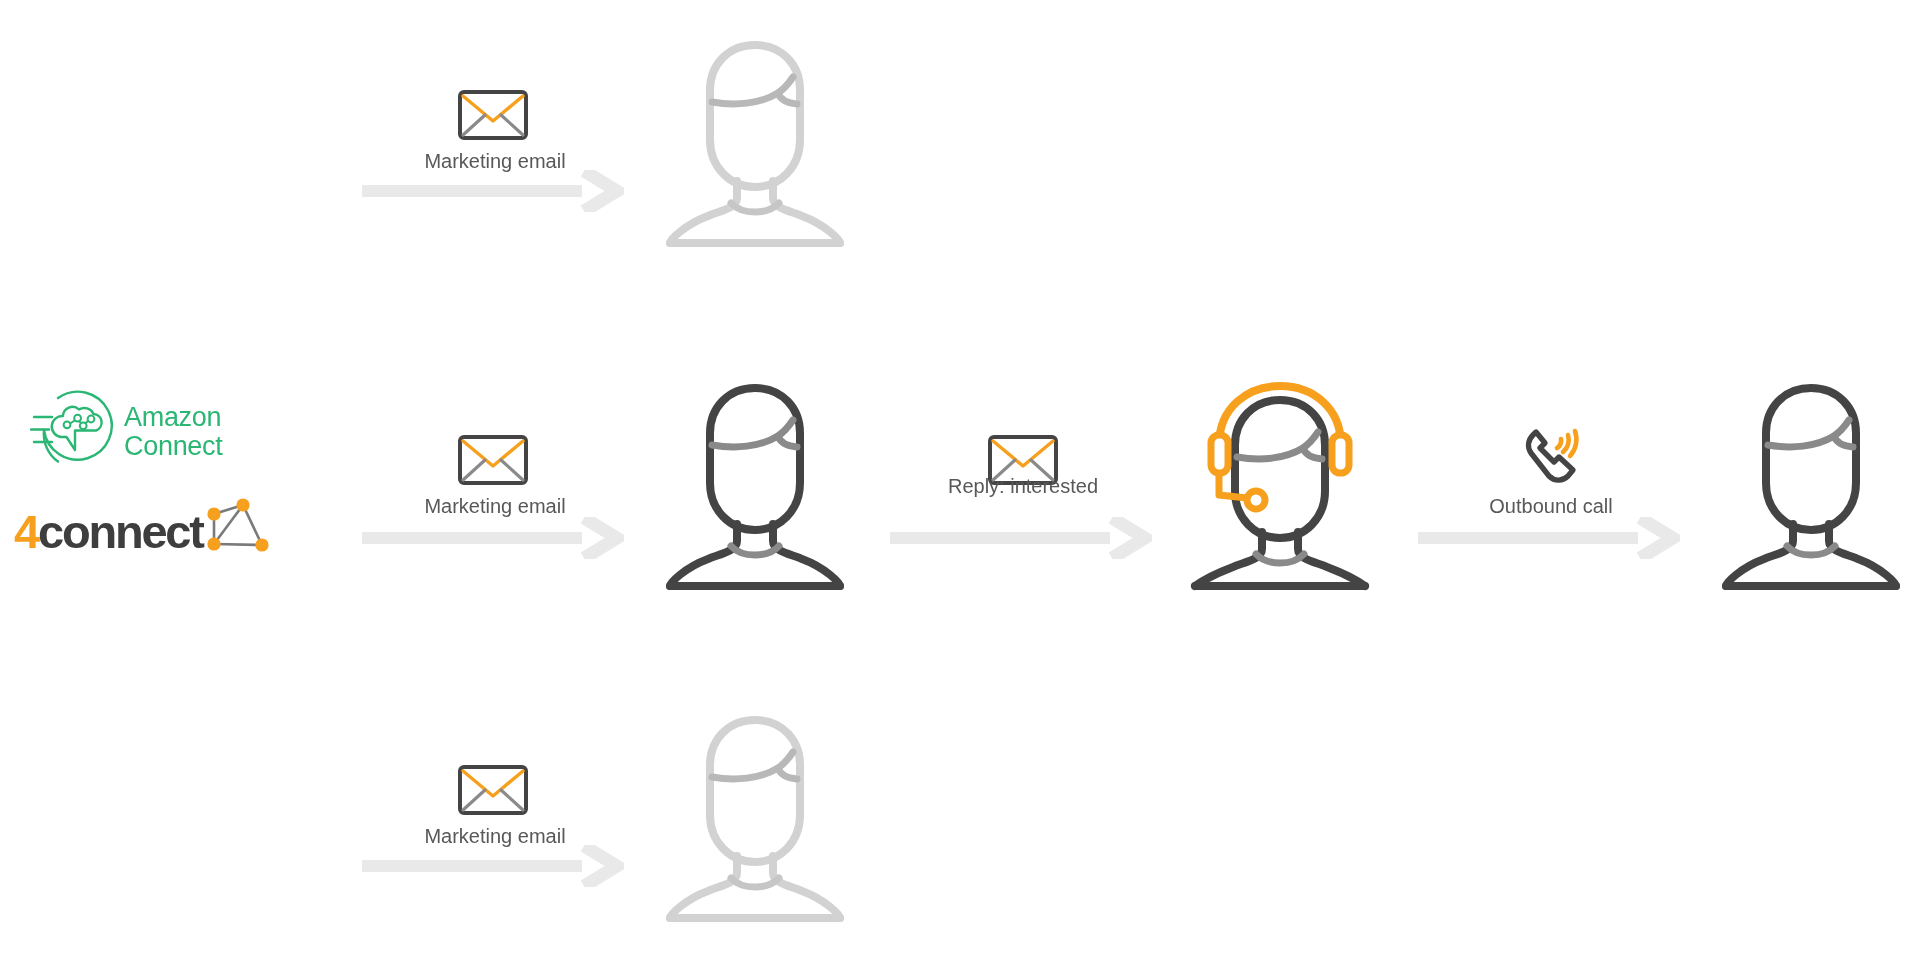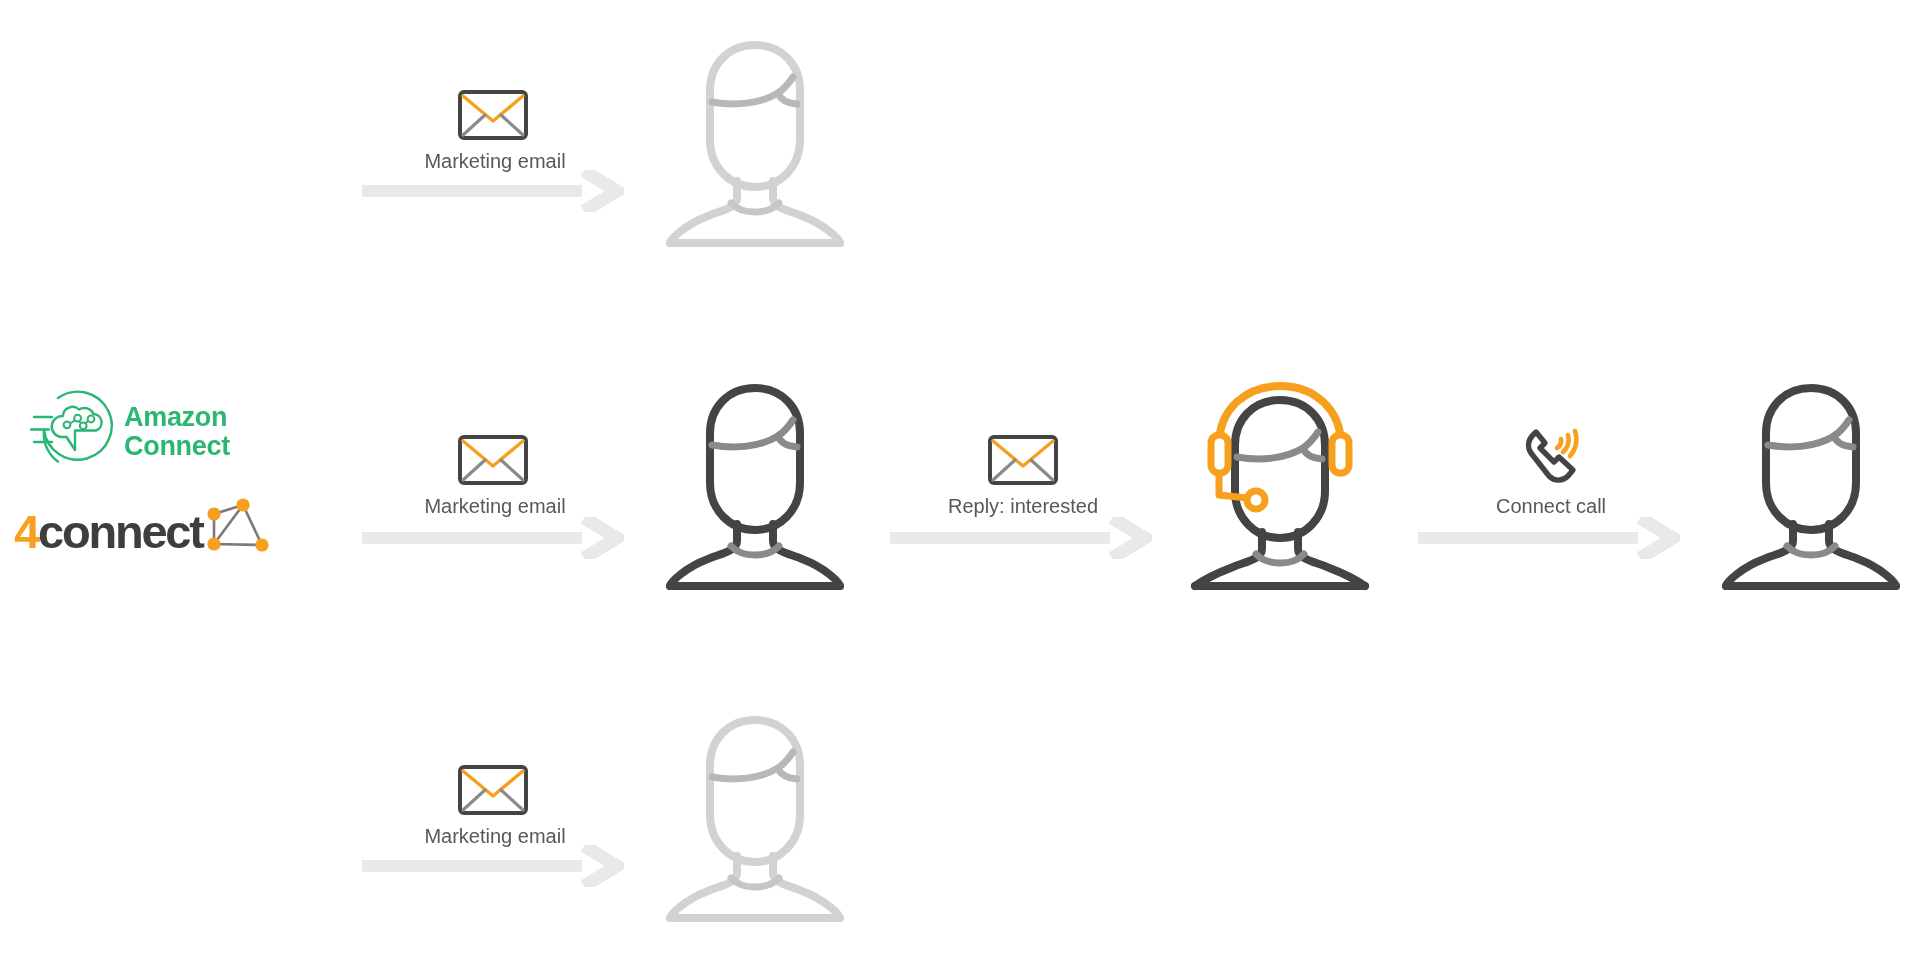--- a/index.html
+++ b/index.html
@@ -32,21 +32,21 @@
   #amazon-connect-logo {
     position: absolute;
     left: 16px;
     top: 0px;
     display: flex;
     align-items: center;
     gap: 10px;
   }
   #amazon-connect-wordmark {
     font-family: "Liberation Sans", sans-serif;
-    font-weight: bold;
+    font-weight: normal;
     font-size: 27px;
     line-height: 29px;
     color: #2ab673;
     letter-spacing: -0.3px;
     white-space: pre-line;
   }
   #fourconnect-logo {
     position: absolute;
     left: 0px;
     top: 110px;
@@ -193,21 +193,21 @@
     </svg>
   </div>
   <div class="abs" style="left:988px; top:435px;">
     <svg width="70" height="50" viewBox="0 0 70 50" fill="none">
       <rect x="2" y="2" width="66" height="46" rx="4" stroke="#444444" stroke-width="4" fill="#ffffff"></rect>
       <path d="M5 6 L35 31 L65 6" stroke="#f7a01d" stroke-width="3.4" fill="none" stroke-linecap="round" stroke-linejoin="round"></path>
       <path d="M5 45 L27 25" stroke="#8a8a8a" stroke-width="3.2" stroke-linecap="round"></path>
       <path d="M65 45 L43 25" stroke="#8a8a8a" stroke-width="3.2" stroke-linecap="round"></path>
     </svg>
   </div>
-  <div class="step-label" style="left:898px; top:495px; width:250px;">Reply: interested</div>
+  <div class="step-label" style="left:898px; top:475px; width:250px;">Reply: interested</div>
 
   <div class="abs" style="left:1185px; top:378px;">
     <svg width="190" height="215" viewBox="0 0 190 215" fill="none">
 
       <path d="M95 22 C122 22 140 42 140 67 L140 113 C140 140 120 160 95 160 C70 160 50 140 50 113 L50 67 C50 42 68 22 95 22 Z" stroke="#444444" stroke-width="8" fill="none"></path>
 
       <path d="M52 79 C75 83 100 81 118 70 C124 66 129 60 133 54" stroke="#8a8a8a" stroke-width="7" fill="none" stroke-linecap="round"></path>
       <path d="M118 70 C120 76 126 80 137 81" stroke="#8a8a8a" stroke-width="7" fill="none" stroke-linecap="round"></path>
 
       <path d="M34 67 C34 30 62 8 95 8 C128 8 156 30 156 67" stroke="#f7a01d" stroke-width="8" fill="none" stroke-linecap="round"></path>
@@ -235,21 +235,21 @@
   <div class="abs" style="left:1518px; top:426px;">
     <svg width="68" height="62" viewBox="0 0 68 62" fill="none">
 
       <path d="M15 9 C10 14 9 21 13 27 L31 50 C37 56 45 55 50 50 L55 44 L41 31 L36 36 L22 22 L27 17 L18 6 Z" stroke="#444444" stroke-width="5.4" fill="#ffffff" stroke-linejoin="round" stroke-linecap="round"></path>
 
       <path d="M39 22 A9 9 0 0 0 43 13" stroke="#f7a01d" stroke-width="4.6" fill="none" stroke-linecap="round"></path>
       <path d="M45 26 A17 17 0 0 0 50 9" stroke="#f7a01d" stroke-width="4.6" fill="none" stroke-linecap="round"></path>
       <path d="M52 30 A25 25 0 0 0 57 5" stroke="#f7a01d" stroke-width="4.6" fill="none" stroke-linecap="round"></path>
     </svg>
   </div>
-  <div class="step-label" style="left:1426px; top:495px; width:250px;">Connect call</div>
+  <div class="step-label" style="left:1426px; top:495px; width:250px;">Outbound call</div>
 
   <div class="abs" style="left:1716px; top:378px;">
     <svg width="190" height="215" viewBox="0 0 190 215" fill="none">
       <path d="M95 10 C122 10 140 30 140 55 L140 105 C140 132 120 152 95 152 C70 152 50 132 50 105 L50 55 C50 30 68 10 95 10 Z" stroke="#444444" stroke-width="8" fill="none"></path>
       <path d="M52 67 C75 71 100 69 118 58 C124 54 129 48 133 42" stroke="#8a8a8a" stroke-width="7" fill="none" stroke-linecap="round"></path>
       <path d="M118 58 C120 64 126 68 137 69" stroke="#8a8a8a" stroke-width="7" fill="none" stroke-linecap="round"></path>
       <path d="M77 146 L77 163 C77 173 60 176 48 181 C24 190 10 205 10 208" stroke="#444444" stroke-width="8" fill="none" stroke-linecap="round"></path>
       <path d="M113 146 L113 163 C113 173 130 176 142 181 C166 190 180 205 180 208" stroke="#444444" stroke-width="8" fill="none" stroke-linecap="round"></path>
       <path d="M10 208 L180 208" stroke="#444444" stroke-width="8" stroke-linecap="round"></path>
       <path d="M71 168 C82 180 108 180 119 168" stroke="#8a8a8a" stroke-width="7" fill="none" stroke-linecap="round"></path>

